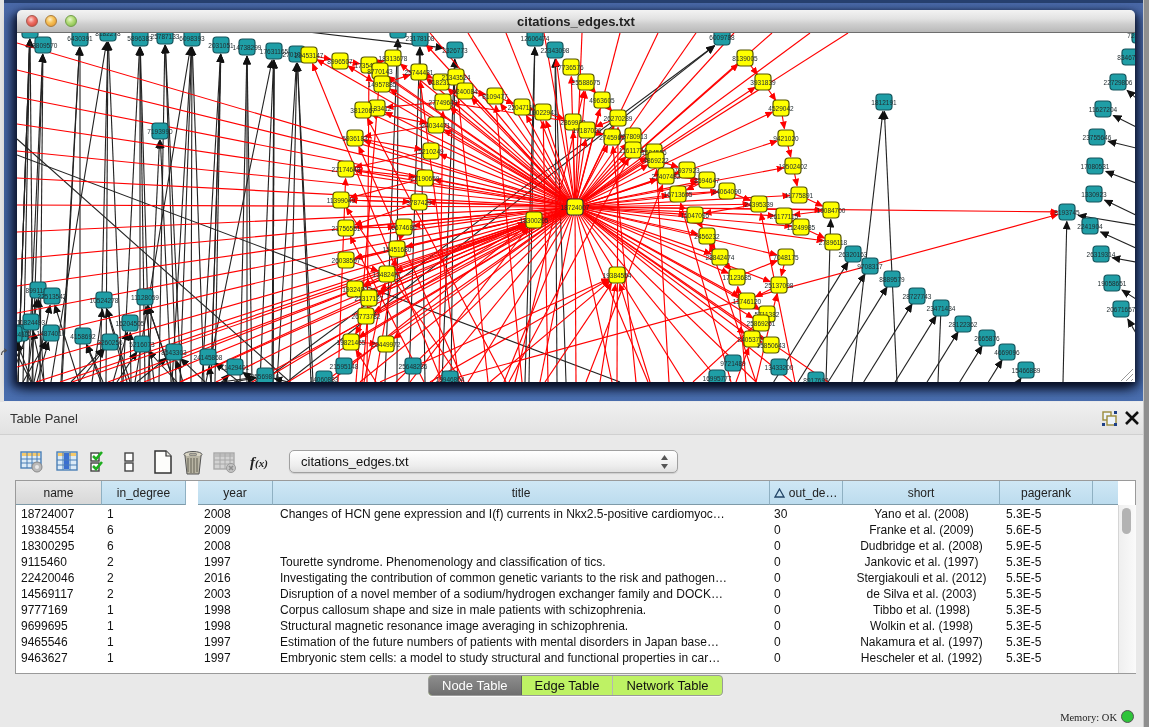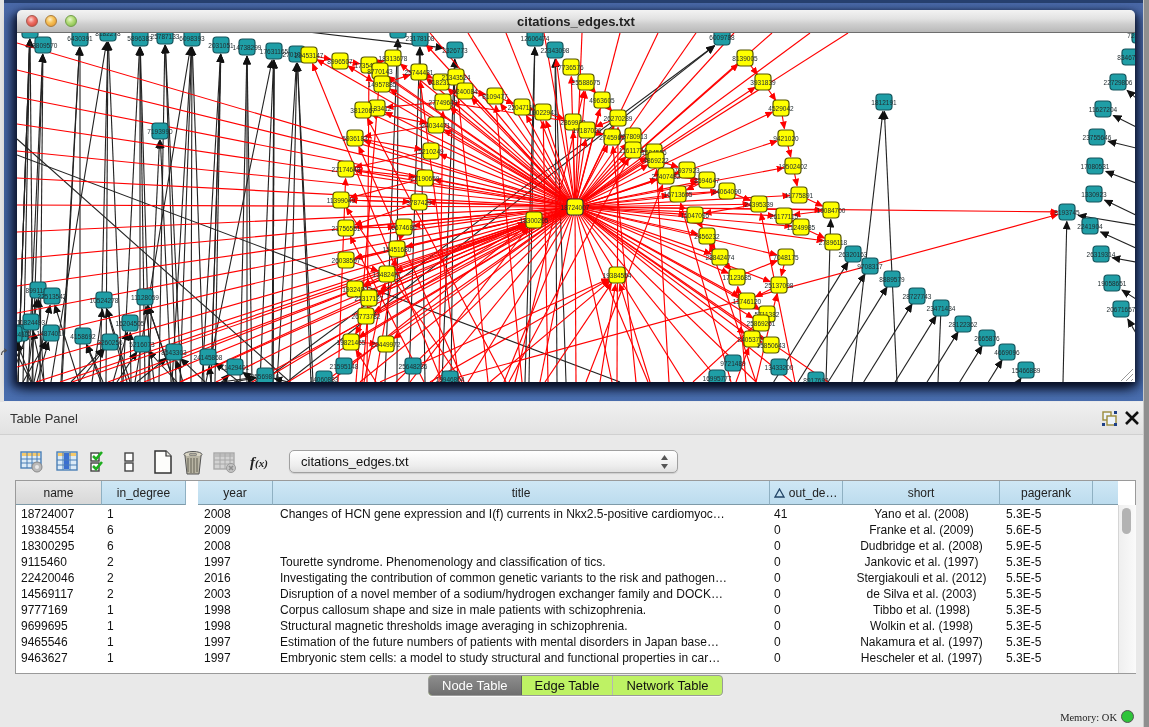--- a/index.html
+++ b/index.html
@@ -775,21 +775,21 @@
           <path d="M5.5 1 L10 9 L1 9 z" fill="none" stroke="#246" stroke-width="1.3"></path>
         </svg> out_de…</div>
     <div class="hcell" style="left:827px;width:157px;">short</div>
     <div class="hcell" style="left:984px;width:93px;">pagerank</div>
     <div class="hcell" style="left:1077px;width:25px;border-right:none"></div>
     <div class="trow" style="top:25px">
 <span style="left:5px">18724007</span>
 <span style="left:91px">1</span>
 <span style="left:188px">2008</span>
 <span style="left:264px;width:496px;overflow:hidden;white-space:nowrap">Changes of HCN gene expression and I(f) currents in Nkx2.5‑positive cardiomyoc…</span>
-<span style="left:758px">41</span>
+<span style="left:758px">30</span>
 <span style="left:827px;width:157px;text-align:center">Yano et al. (2008)</span>
 <span style="left:990px">5.3E‑5</span>
 </div>
 <div class="trow" style="top:41px">
 <span style="left:5px">19384554</span>
 <span style="left:91px">6</span>
 <span style="left:188px">2009</span>
 <span style="left:758px">0</span>
 <span style="left:827px;width:157px;text-align:center">Franke et al. (2009)</span>
 <span style="left:990px">5.6E‑5</span>
@@ -835,41 +835,41 @@
 <span style="left:188px">1998</span>
 <span style="left:264px;width:496px;overflow:hidden;white-space:nowrap">Corpus callosum shape and size in male patients with schizophrenia.</span>
 <span style="left:758px">0</span>
 <span style="left:827px;width:157px;text-align:center">Tibbo et al. (1998)</span>
 <span style="left:990px">5.3E‑5</span>
 </div>
 <div class="trow" style="top:137px">
 <span style="left:5px">9699695</span>
 <span style="left:91px">1</span>
 <span style="left:188px">1998</span>
-<span style="left:264px;width:496px;overflow:hidden;white-space:nowrap">Structural magnetic thresholds image averaging in schizophrenia.</span>
+<span style="left:264px;width:496px;overflow:hidden;white-space:nowrap">Structural magnetic resonance image averaging in schizophrenia.</span>
 <span style="left:758px">0</span>
 <span style="left:827px;width:157px;text-align:center">Wolkin et al. (1998)</span>
 <span style="left:990px">5.3E‑5</span>
 </div>
 <div class="trow" style="top:153px">
 <span style="left:5px">9465546</span>
 <span style="left:91px">1</span>
 <span style="left:188px">1997</span>
 <span style="left:264px;width:496px;overflow:hidden;white-space:nowrap">Estimation of the future numbers of patients with mental disorders in Japan base…</span>
 <span style="left:758px">0</span>
 <span style="left:827px;width:157px;text-align:center">Nakamura et al. (1997)</span>
 <span style="left:990px">5.3E‑5</span>
 </div>
 <div class="trow" style="top:169px">
 <span style="left:5px">9463627</span>
 <span style="left:91px">1</span>
 <span style="left:188px">1997</span>
 <span style="left:264px;width:496px;overflow:hidden;white-space:nowrap">Embryonic stem cells: a model to study structural and functional properties in car…</span>
 <span style="left:758px">0</span>
-<span style="left:827px;width:157px;text-align:center">Hescheler et al. (1997)</span>
+<span style="left:827px;width:157px;text-align:center">Hescheler et al. (1992)</span>
 <span style="left:990px">5.3E‑5</span>
 </div>
 
     <div class="abs" style="left:1102px;top:24px;width:17px;height:168px;background:linear-gradient(90deg,#efefef,#fafafa);border-left:1px solid #d5d5d5;"></div>
     <div class="abs" style="left:1106px;top:27px;width:9px;height:26px;background:#b3b3b3;border-radius:5px;"></div>
   </div>
   <div id="tabs">
     <div class="sel">Node Table</div>
       <div>Edge Table</div>
       <div style="border-right:none">Network Table</div>

